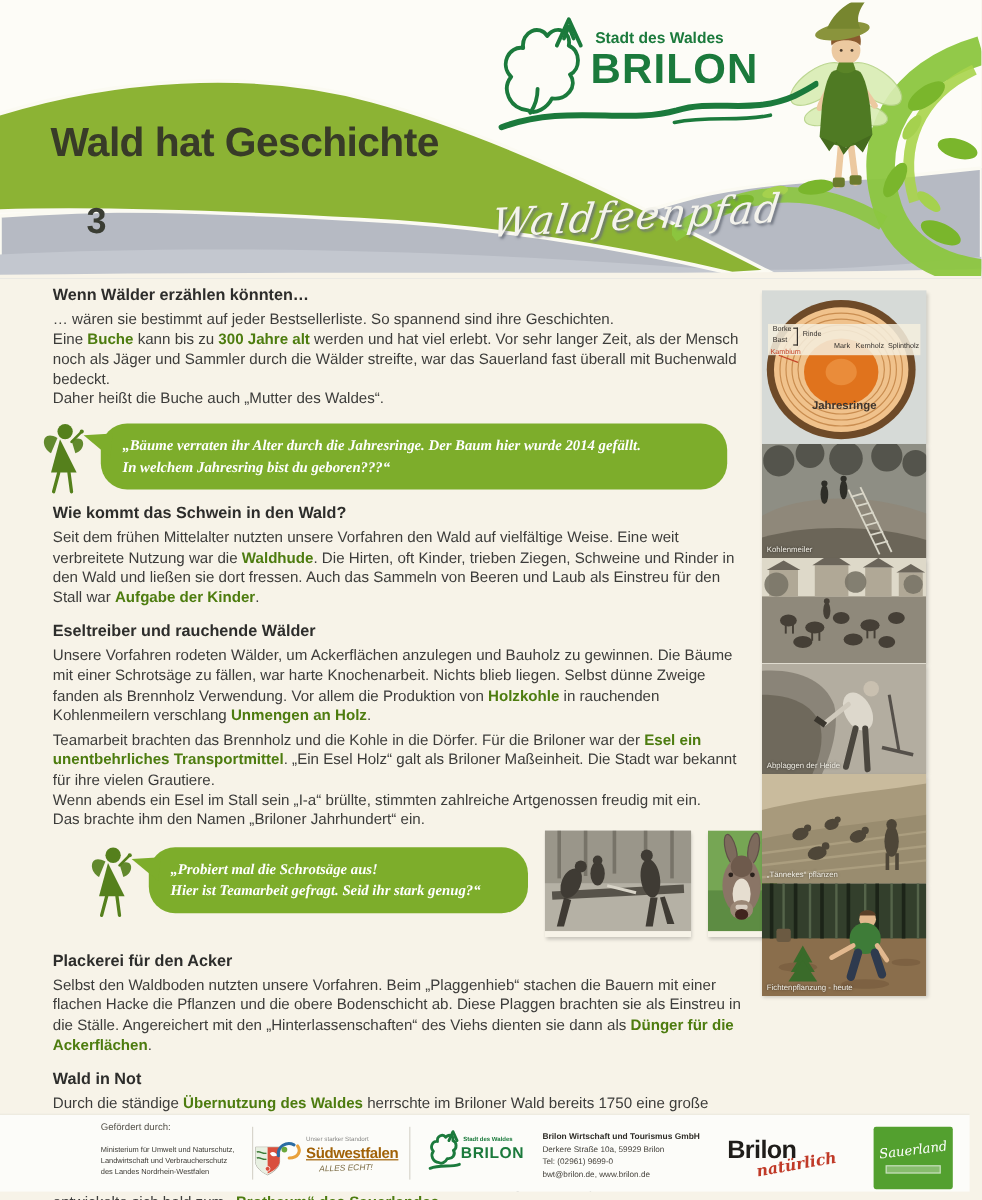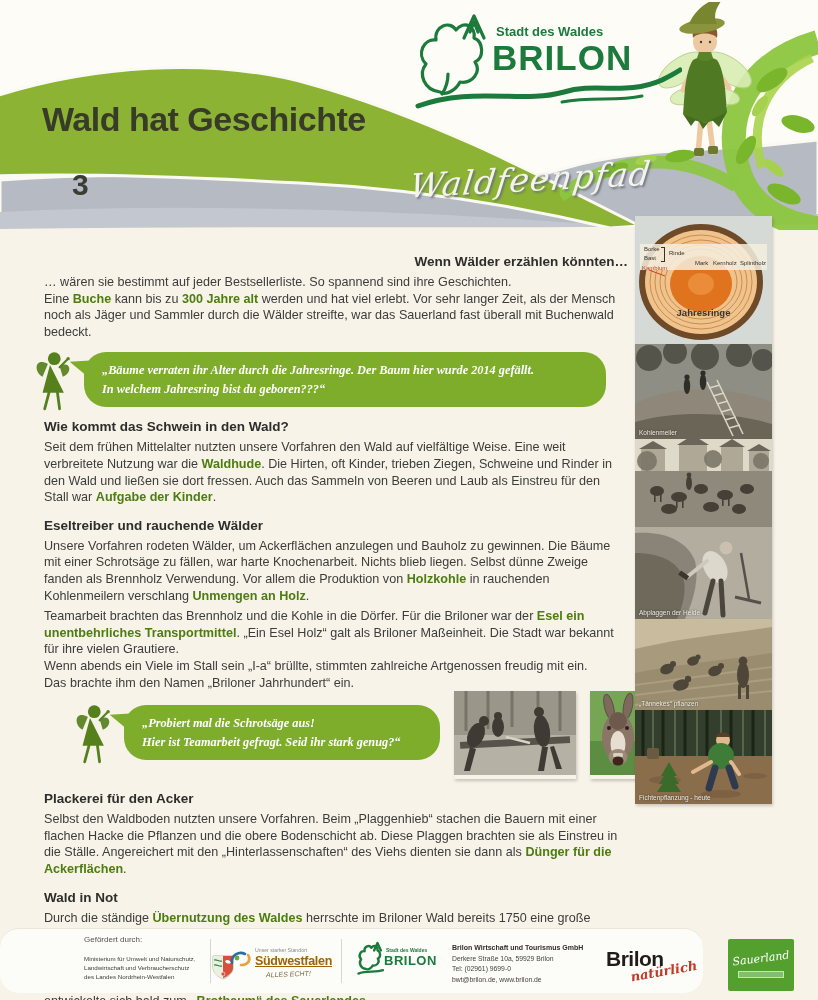--- a/index.html
+++ b/index.html
@@ -15,52 +15,52 @@
          text-shadow:2px 2px 2px rgba(105,110,122,.85);transform:rotate(-3deg) skewX(-10deg);letter-spacing:1px;}
   .blogo{position:absolute;left:412px;top:10px;width:270px;height:104px;}
   .blogo .tag{position:absolute;left:84px;top:14px;font-size:13px;font-weight:bold;color:#1b7a3c;}
   .blogo .nm{position:absolute;left:80px;top:28px;font-size:35px;font-weight:bold;color:#1b7a3c;letter-spacing:1px;}
   .fairy{position:absolute;left:645px;top:2px;}
   .swirl{position:absolute;left:560px;top:28px;}
 
   
   .content{position:absolute;left:44px;top:238px;width:584px;}
   .h{font-size:13.5px;font-weight:bold;color:#2d2d2b;margin:12px 0 5px;}
-  .h.first{margin-top:16px;text-align:right;}
+  .h.first{margin-top:0;}
   .t{font-size:12.6px;line-height:1.32;color:#3c3c3a;margin:0 0 4px;}
   .t.nogap{margin-bottom:0;}
   .hl{color:#4d7c0f;font-weight:bold;}
   .bw{position:relative;margin:12px 0 10px 40px;font-family:Liberation Serif, serif;}
   .bw1{width:522px;}
   .bw2{width:316px;flex:0 0 316px;}
   .bubble{position:relative;display:block;background:#7dad2b;border-radius:22px;padding:9px 18px;color:#fff;
           font-size:12.3px;font-weight:bold;font-style:italic;line-height:1.5;}
   .bubble::before{content:"";position:absolute;left:-15px;top:7px;width:0;height:0;
           border-top:4px solid transparent;border-bottom:16px solid transparent;border-right:24px solid #7dad2b;transform:rotate(6deg);}
   .fsil{position:absolute;left:-56px;top:-4px;}
   .media-row{display:flex;align-items:flex-start;gap:14px;margin:10px 0 2px 40px;}
   .photo{flex:0 0 auto;margin-top:-10px;box-shadow:1px 2px 3px rgba(0,0,0,.2);}
 
   
-  .sb{position:absolute;left:635px;top:216px;width:140px;text-decoration:underline;}
+  .sb{position:absolute;left:635px;top:242px;width:140px;text-decoration:underline;}
   .sb figure{position:relative;width:137px;margin:0;overflow:hidden;box-shadow:1px 2px 3px rgba(0,0,0,.18);}
   .f1{height:128px;margin-bottom:18px;background:#d6dad7;}
   .f2{height:95px;margin-bottom:22px;}
   .f3{height:88px;margin-bottom:20px;}
   .f4{height:92px;margin-bottom:17px;}
   .f5{height:91px;margin-bottom:15px;}
   .f6{height:94px;}
   .cap{position:absolute;left:4px;bottom:3px;font-size:6.5px;color:#f2efe6;text-shadow:0 0 2px rgba(0,0,0,.65);}
   .rl{position:absolute;font-size:6px;color:#34302c;line-height:1;}
   .rl.red{color:#c44326;}
   .ringcap{position:absolute;left:0;right:0;bottom:26px;text-align:center;font-size:9.5px;font-weight:bold;color:#3c342e;}
   .bracket{position:absolute;left:26px;top:31px;width:3px;height:13px;border-right:1px solid #34302c;border-top:1px solid #34302c;border-bottom:1px solid #34302c;}
 
   
-  .footer{position:absolute;left:0;top:928px;width:703px;height:64px;background:#fcfcf9;border-top:1px solid #eae6da;border-radius:19px;}
+  .footer{position:absolute;left:0;top:928px;width:808px;height:64px;background:#fcfcf9;border-top:1px solid #eae6da;}
   .fund{position:absolute;left:84px;top:6px;font-size:8px;color:#55524a;}
   .ministry{position:absolute;left:84px;top:26px;display:flex;gap:10px;align-items:flex-start;}
   .min-text{width:118px;font-size:6.2px;line-height:1.45;color:#3c3a34;}
   .vdiv{position:absolute;top:10px;width:1px;height:44px;background:#d8d5cc;}
   .swf{position:absolute;left:228px;top:18px;width:112px;}
   .swf .row{display:flex;align-items:flex-end;gap:3px;}
   .swf .top{font-size:5.2px;color:#8a8a88;margin-bottom:1px;}
   .swf .nm{font-size:12.5px;font-weight:bold;color:#a16207;letter-spacing:-.3px;text-decoration:underline;}
   .swf .tg{font-size:7px;font-style:italic;color:#7a6a42;margin:2px 0 0 38px;transform:rotate(-2deg);}
   .bsm{position:absolute;left:356px;top:12px;width:90px;}
@@ -153,20 +153,21 @@
 
     <div class="title">Wald hat Geschichte</div>
     <div class="station">3</div>
     <div class="trail">Waldfeenpfad</div>
   </div>
 
   <main class="content">
     <div class="h first">Wenn Wälder erzählen könnten…</div>
     <p class="t nogap">… wären sie bestimmt auf jeder Bestsellerliste. So spannend sind ihre Geschichten.</p>
     <p class="t nogap"><span>Eine </span><span class="hl">Buche</span><span> kann bis zu </span><span class="hl">300 Jahre alt</span><span> werden und hat viel erlebt. Vor sehr langer Zeit, als der Mensch noch als Jäger und Sammler durch die Wälder streifte, war das Sauerland fast überall mit Buchenwald bedeckt.</span></p>
+    <p class="t">Daher heißt die Buche auch „Mutter des Waldes“.</p>
 
     <div class="bw bw1">
       <svg class="fsil" width="44" height="64" viewBox="0 0 36 60">
         <g fill="#55801c">
           <circle cx="22" cy="10" r="6"></circle>
           <path d="M18,16 L11,42 L31,42 Z"></path>
           <path d="M16,15 C4,8 2,22 11,27 Z" opacity="0.92"></path>
           <path d="M27,17 C38,11 39,24 30,27 Z" opacity="0.92"></path>
         </g>
         <g stroke="#55801c" stroke-width="2.6" stroke-linecap="round">
@@ -181,21 +182,21 @@
         <div>In welchem Jahresring bist du geboren???“</div>
       </div>
     </div>
 
     <div class="h">Wie kommt das Schwein in den Wald?</div>
     <p class="t"><span>Seit dem frühen Mittelalter nutzten unsere Vorfahren den Wald auf vielfältige Weise. Eine weit verbreitete Nutzung war die </span><span class="hl">Waldhude</span><span>. Die Hirten, oft Kinder, trieben Ziegen, Schweine und Rinder in den Wald und ließen sie dort fressen. Auch das Sammeln von Beeren und Laub als Einstreu für den Stall war </span><span class="hl">Aufgabe der Kinder</span><span>.</span></p>
 
     <div class="h">Eseltreiber und rauchende Wälder</div>
     <p class="t"><span>Unsere Vorfahren rodeten Wälder, um Ackerflächen anzulegen und Bauholz zu gewinnen. Die Bäume mit einer Schrotsäge zu fällen, war harte Knochenarbeit. Nichts blieb liegen. Selbst dünne Zweige fanden als Brennholz Verwendung. Vor allem die Produktion von </span><span class="hl">Holzkohle</span><span> in rauchenden Kohlenmeilern verschlang </span><span class="hl">Unmengen an Holz</span><span>.</span></p>
     <p class="t nogap"><span>Teamarbeit brachten das Brennholz und die Kohle in die Dörfer. Für die Briloner war der </span><span class="hl">Esel ein unentbehrliches Transportmittel</span><span>. „Ein Esel Holz“ galt als Briloner Maßeinheit. Die Stadt war bekannt für ihre vielen Grautiere.</span></p>
-    <p class="t nogap">Wenn abends ein Viele im Stall sein „I-a“ brüllte, stimmten zahlreiche Artgenossen freudig mit ein.</p>
+    <p class="t nogap">Wenn abends ein Esel im Stall sein „I-a“ brüllte, stimmten zahlreiche Artgenossen freudig mit ein.</p>
     <p class="t">Das brachte ihm den Namen „Briloner Jahrhundert“ ein.</p>
 
     <div class="media-row">
       <div class="bw bw2" style="margin:4px 0 0 40px;">
         <svg class="fsil" width="44" height="64" viewBox="0 0 36 60">
           <g fill="#55801c">
             <circle cx="22" cy="10" r="6"></circle>
             <path d="M18,16 L11,42 L31,42 Z"></path>
             <path d="M16,15 C4,8 2,22 11,27 Z" opacity="0.92"></path>
             <path d="M27,17 C38,11 39,24 30,27 Z" opacity="0.92"></path>

